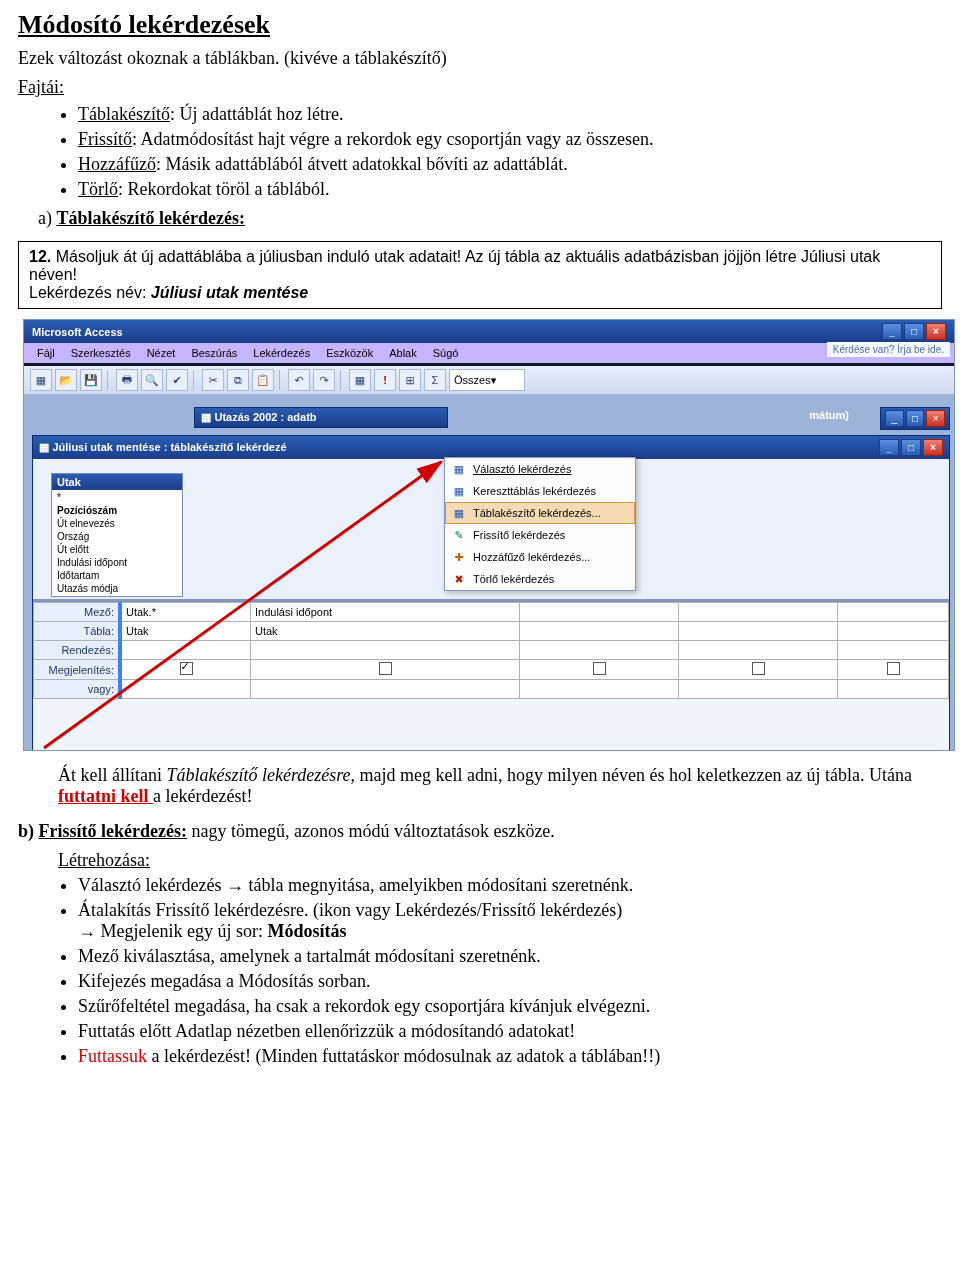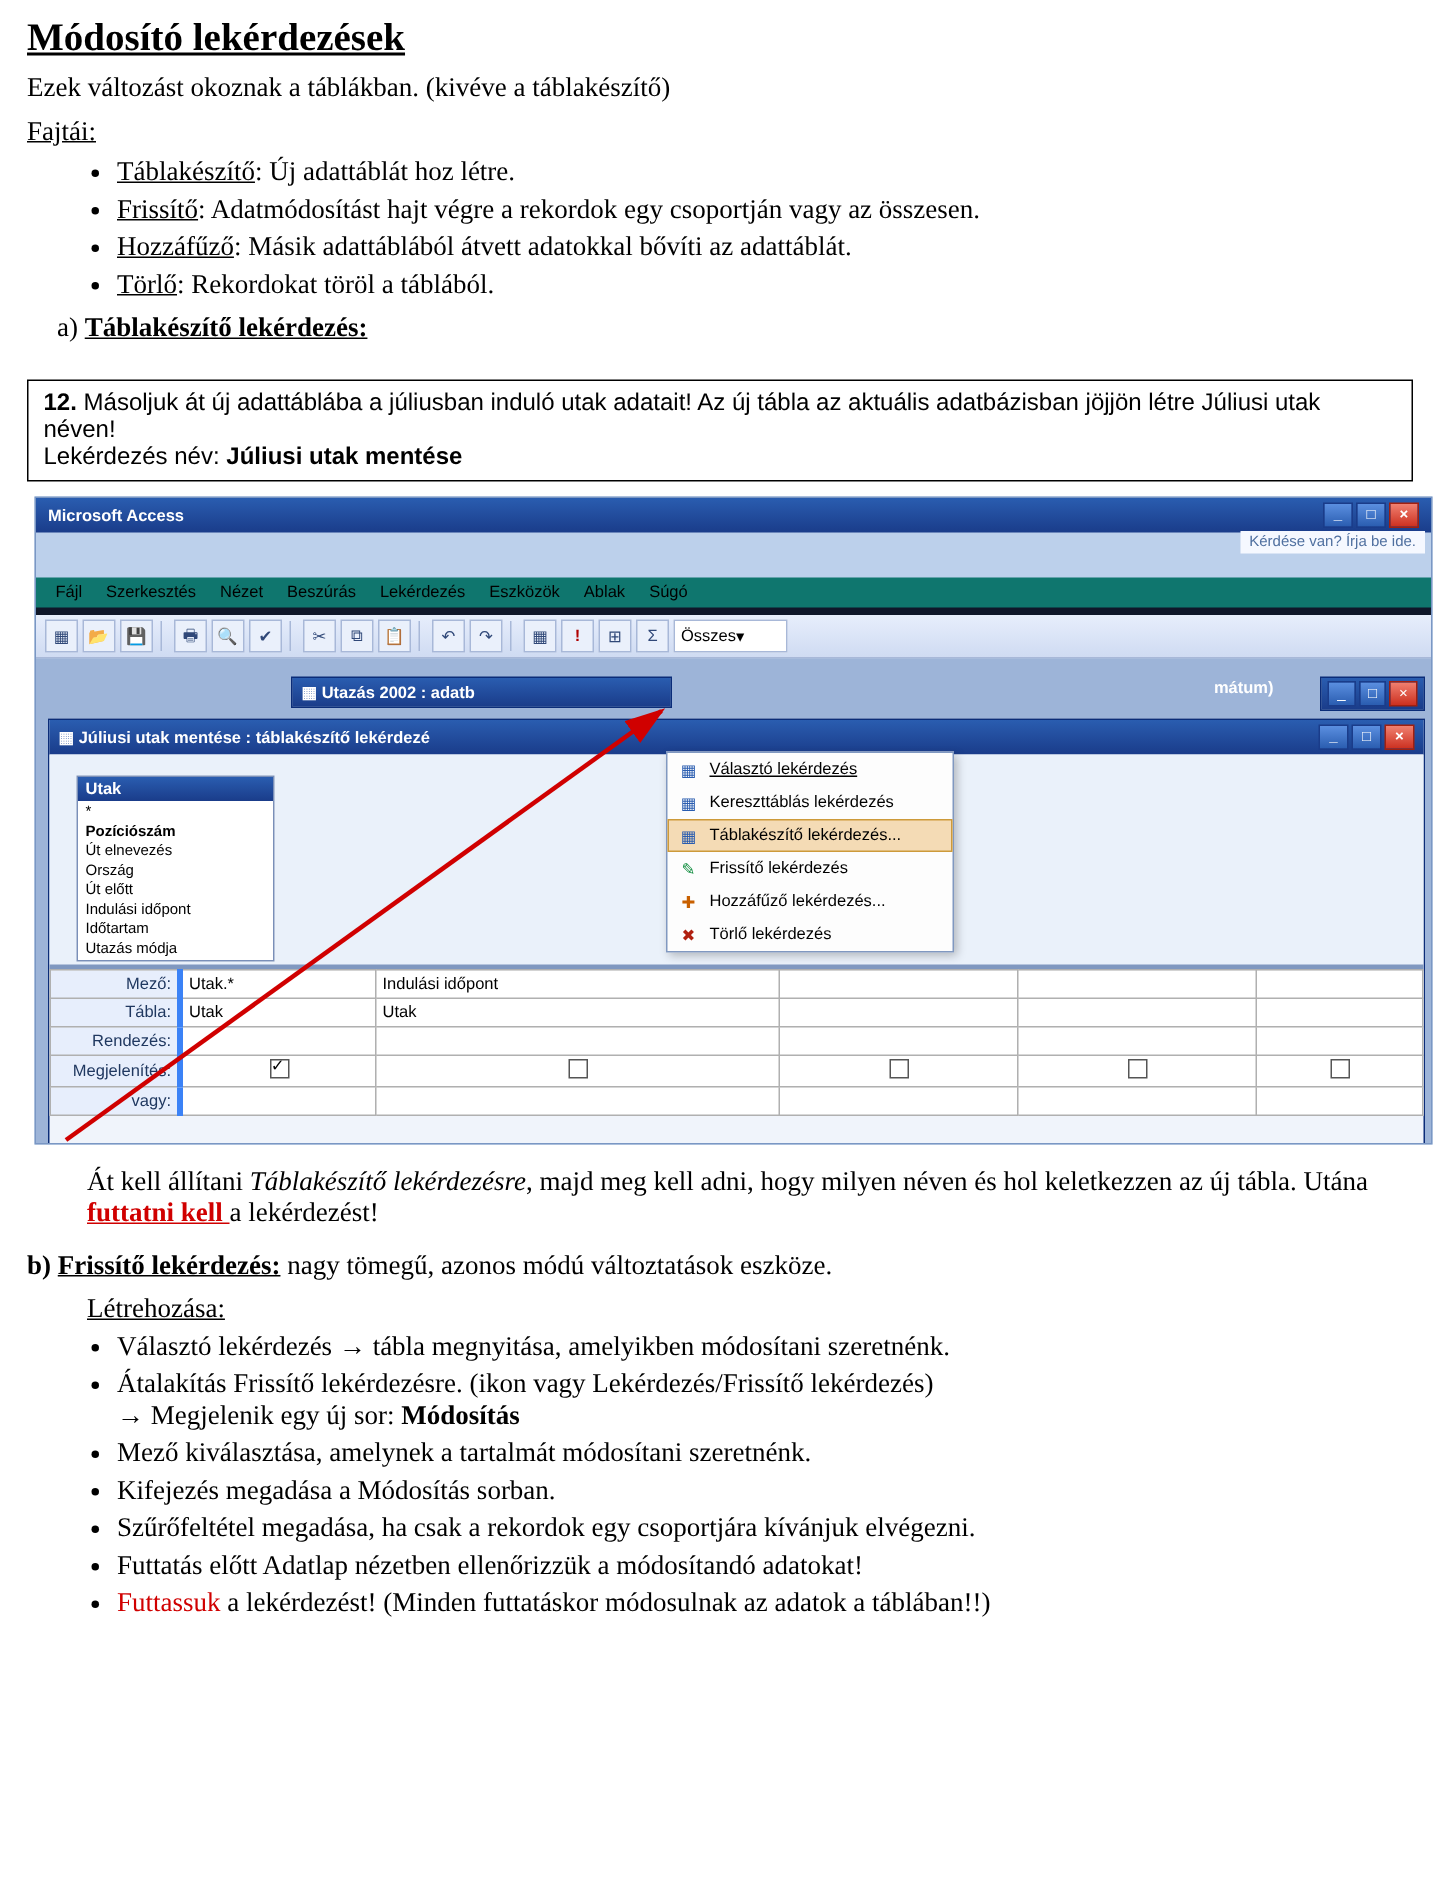--- a/index.html
+++ b/index.html
@@ -24,25 +24,25 @@
     margin: 0 0 8px 60px;
     padding: 0;
   }
   ul.bullets li, ul.bullets2 li { margin: 4px 0; }
   .sub-a { margin: 8px 0 4px 20px; }
   .sub-b { margin: 14px 0 6px 0; }
   .letrehozasa { text-decoration: underline; margin: 8px 0 4px 40px; }
   .task-box {
     border: 1px solid #000;
     padding: 6px 10px;
-    margin: 24px 0 10px 0;
+    margin: 12px 0 10px 0;
     font-family: Arial, Helvetica, sans-serif;
     font-size: 16px;
   }
-  .task-box .q-name { font-weight: bold; text-align: center; }
+  .task-box .q-name { font-style: italic; font-weight: bold; text-align: center; }
   .under { text-decoration: underline; }
   .red { color: #d00000; }
   .red-under { color: #d00000; text-decoration: underline; }
 
   
   .access-wrap {
     position: relative;
     border: 1px solid #7a97c4;
     background: #bcd0eb;
     font-family: Tahoma, Arial, sans-serif;
@@ -64,25 +64,24 @@
   .win-btns { display:flex; gap:2px; }
   .win-btn {
     width: 18px; height: 15px;
     background: linear-gradient(#5b8fe0, #2a5db0);
     border: 1px solid #1a3c8a;
     color:#fff; display:flex; align-items:center; justify-content:center;
     font-size:10px;
   }
   .win-btn.close-btn { background: linear-gradient(#f08070, #cc3020); border-color:#a02010;}
   .menu-bar {
-    background: #0f766e;
+    background: #c4b5fd;
     padding: 2px 6px;
     display: flex; gap: 2px;
-    border-bottom: 5px solid #0f172a;
-    margin-top: 30px;
+    border-bottom: 3px solid #0f172a;
   }
   .menu-item { padding: 2px 7px; cursor:pointer; }
   .ask-box {
     position:absolute; right:4px; top:22px;
     font-size:10px; color:#5070a0;
     padding:2px 6px;
     background:#f5f8ff;
   }
   .toolbar {
     background: linear-gradient(#e7eefc, #cfdbf2);

